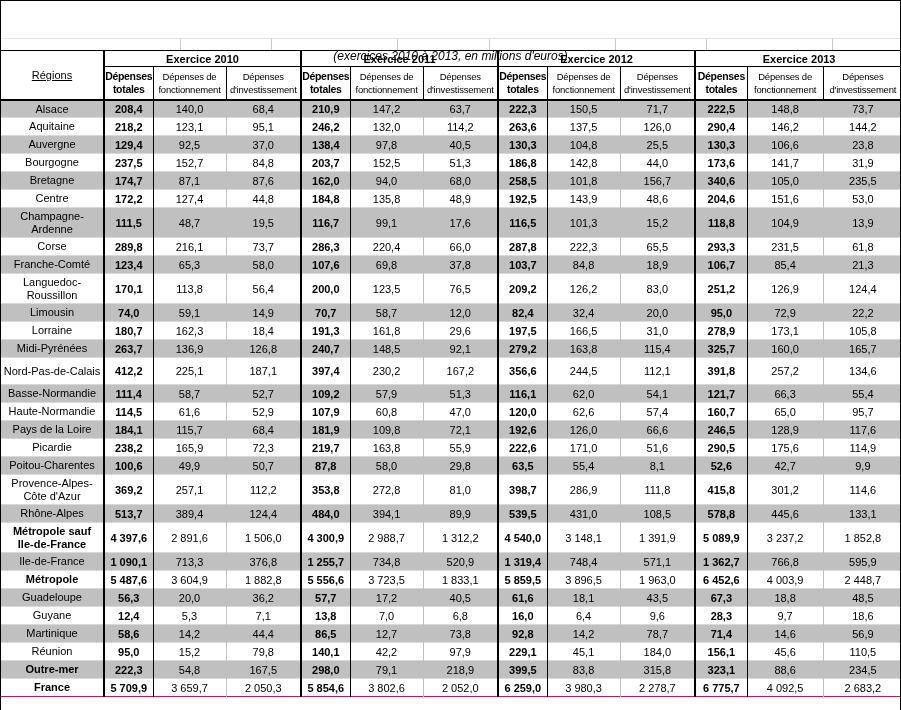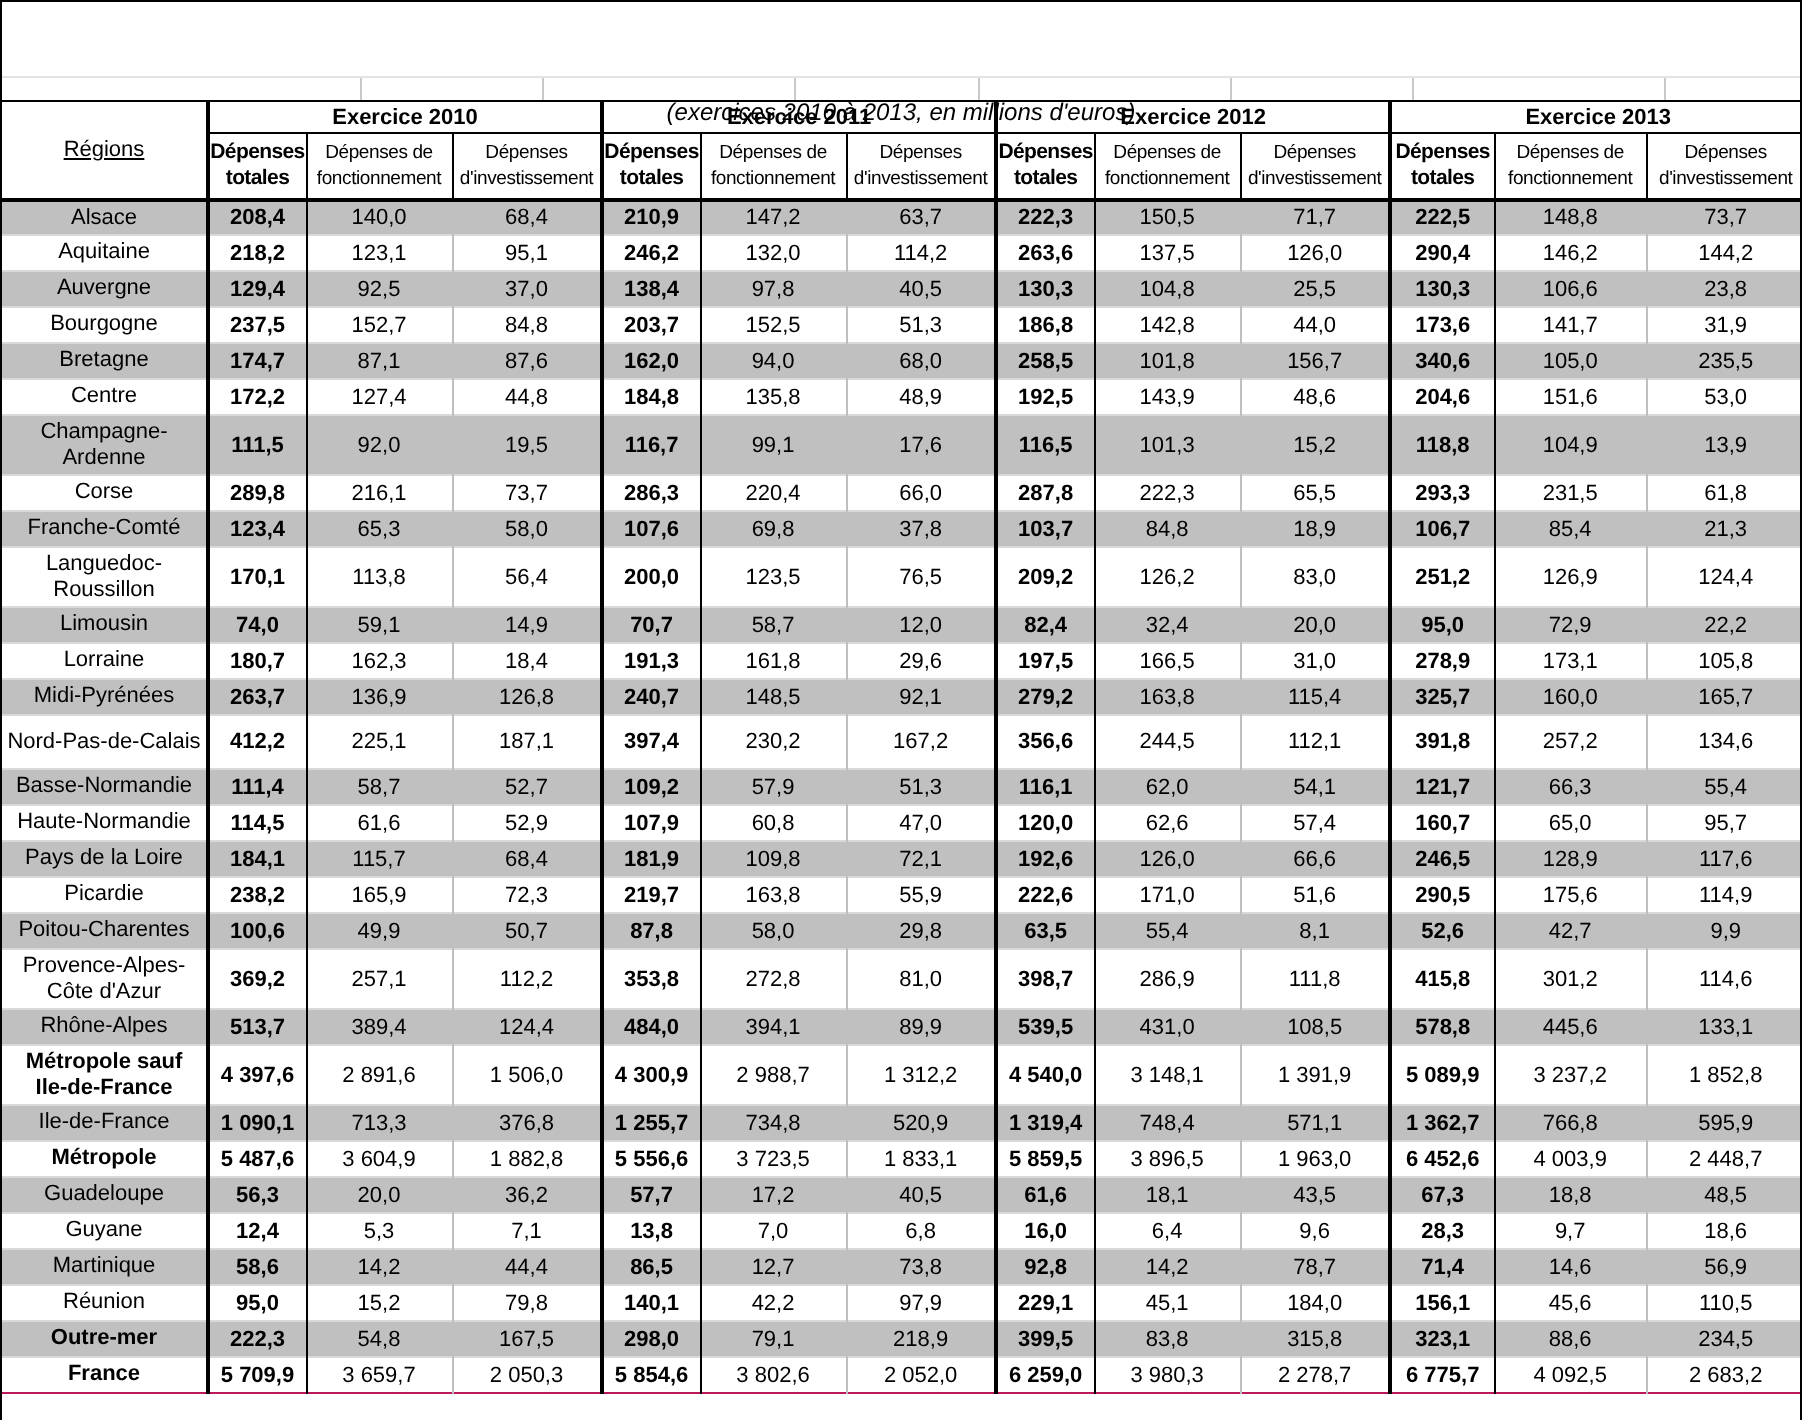--- a/index.html
+++ b/index.html
@@ -234,21 +234,21 @@
           <td class="val fon">143,9</td>
           <td class="val inv">48,6</td>
           <td class="val tot">204,6</td>
           <td class="val fon">151,6</td>
           <td class="val inv">53,0</td>
         </tr>
         <tr class="shade tall">
           <td class="region">Champagne-
 Ardenne</td>
           <td class="val tot">111,5</td>
-          <td class="val fon">92,0</td>
+          <td class="val fon">48,7</td>
           <td class="val inv">19,5</td>
           <td class="val tot">116,7</td>
           <td class="val fon">99,1</td>
           <td class="val inv">17,6</td>
           <td class="val tot">116,5</td>
           <td class="val fon">101,3</td>
           <td class="val inv">15,2</td>
           <td class="val tot">118,8</td>
           <td class="val fon">104,9</td>
           <td class="val inv">13,9</td>

